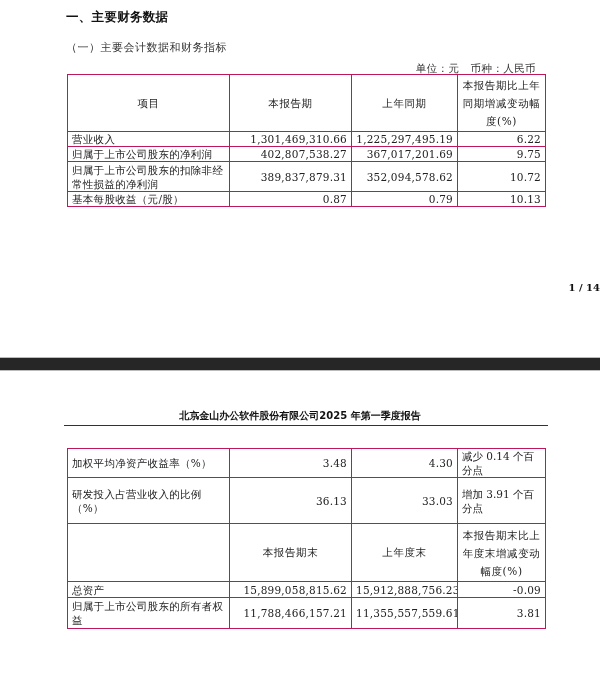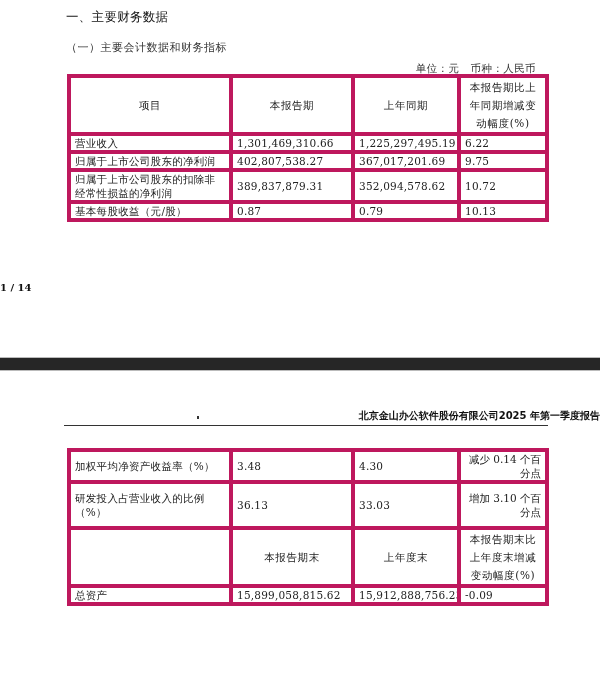--- a/index.html
+++ b/index.html
@@ -4,44 +4,44 @@
   <style>
     html, body { margin:0; padding:0; }
     body {
       width:600px; height:675px; position:relative; overflow:hidden;
       background:#ffffff;
       font-family:"DejaVu Serif","Liberation Serif",serif;
       color:#222;
     }
     .abs { position:absolute; }
     .section-title {
-      left:66px; top:9px; font-size:12.5px; font-weight:normal; color:#111;
+      left:66px; top:9px; font-size:12.5px; font-weight:bold; color:#111;
       font-family:"DejaVu Sans","Liberation Sans",sans-serif; letter-spacing:0.3px;
     }
     .sub-title { left:66px; top:40px; font-size:11px; color:#333; letter-spacing:0.5px; }
     .unit-line { right:64px; top:62px; font-size:10.5px; color:#333; letter-spacing:0.4px; white-space:pre; }
     table.fin {
       position:absolute; left:67px; width:478px; border-collapse:collapse;
       table-layout:fixed; font-size:10.5px; color:#222;
     }
     table.fin td {
-      border:4px solid #be185d; padding:0 4px; line-height:14px;
+      border:1px solid #be185d; padding:0 4px; line-height:14px;
       vertical-align:middle; overflow:hidden; white-space:nowrap;
     }
     table.fin td.lbl { text-align:left; white-space:normal; letter-spacing:0.3px; }
-    table.fin td.num { text-align:left; font-family:"DejaVu Serif","Liberation Serif",serif; letter-spacing:0.2px; }
+    table.fin td.num { text-align:right; font-family:"DejaVu Serif","Liberation Serif",serif; letter-spacing:0.2px; }
     table.fin td.hdr { text-align:center; white-space:normal; line-height:19px; letter-spacing:0.6px; }
-    table.fin td.chg { text-align:right; white-space:normal; line-height:14px; }
+    table.fin td.chg { text-align:left; white-space:normal; line-height:14px; }
     .page-num {
-      left:0; width:600px; top:282px; text-align:left; font-size:10px; font-weight:bold; color:#111;
+      left:0; width:600px; top:282px; text-align:right; font-size:10px; font-weight:bold; color:#111;
     }
     .separator { left:0; top:357px; width:600px; height:12px; background:#262626;
       border-top:1px solid #bbb; border-bottom:1px solid #bbb; }
     .doc-header {
-      left:0; width:600px; top:409px; text-align:right; font-size:10px; font-weight:bold; color:#111;
+      left:0; width:600px; top:409px; text-align:center; font-size:10px; font-weight:bold; color:#111;
       font-family:"DejaVu Sans","Liberation Sans",sans-serif;
     }
     .doc-header-rule { left:64px; top:425px; width:484px; height:0; border-top:1.5px solid #333; }
     .corner-mark { left:197px; top:416px; width:2px; height:3px; background:#333; }
   </style>
 </head>
 <body>
 
 <div class="abs section-title">一、主要财务数据</div>
 <div class="abs sub-title">（一）主要会计数据和财务指标</div>
@@ -107,28 +107,34 @@
       <tr style="height:28px">
     <td class="lbl">加权平均净资产收益率（%）</td>
     <td class="num">3.48</td>
     <td class="num">4.30</td>
     <td class="chg">减少 0.14 个百分点</td>
   </tr>
   <tr style="height:46px">
     <td class="lbl">研发投入占营业收入的比例（%）</td>
     <td class="num">36.13</td>
     <td class="num">33.03</td>
-    <td class="chg">增加 3.10 个百分点</td>
+    <td class="chg">增加 3.91 个百分点</td>
   </tr>
   <tr style="height:58px">
     <td class="hdr"></td>
     <td class="hdr">本报告期末</td>
     <td class="hdr">上年度末</td>
     <td class="hdr" style="line-height:18px">本报告期末比上年度末增减变动幅度(%)</td>
   </tr>
   <tr style="height:16px">
     <td class="lbl">总资产</td>
     <td class="num">15,899,058,815.62</td>
     <td class="num">15,912,888,756.23</td>
     <td class="num">-0.09</td>
   </tr>
+  <tr style="height:31px">
+    <td class="lbl">归属于上市公司股东的所有者权益</td>
+    <td class="num">11,788,466,157.21</td>
+    <td class="num">11,355,557,559.61</td>
+    <td class="num">3.81</td>
+  </tr>
 </tbody>
   </table>
 
 </body></html>

